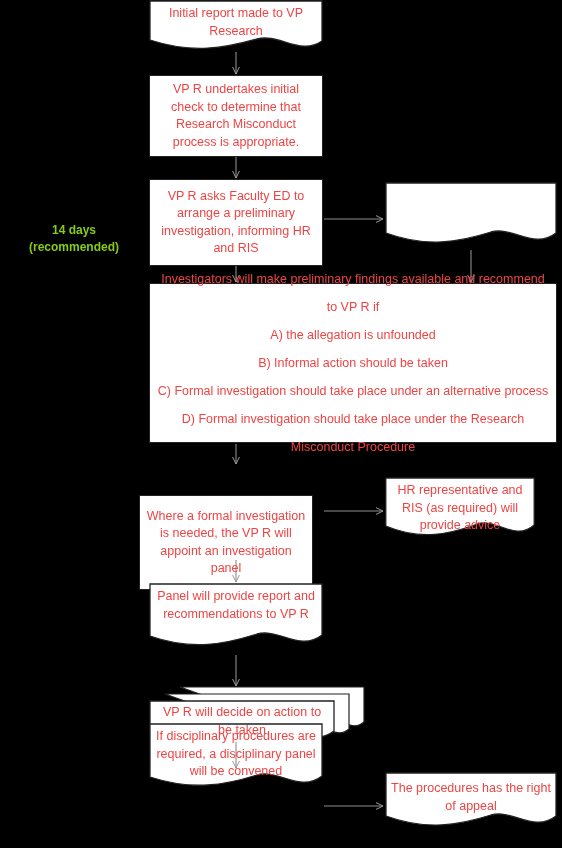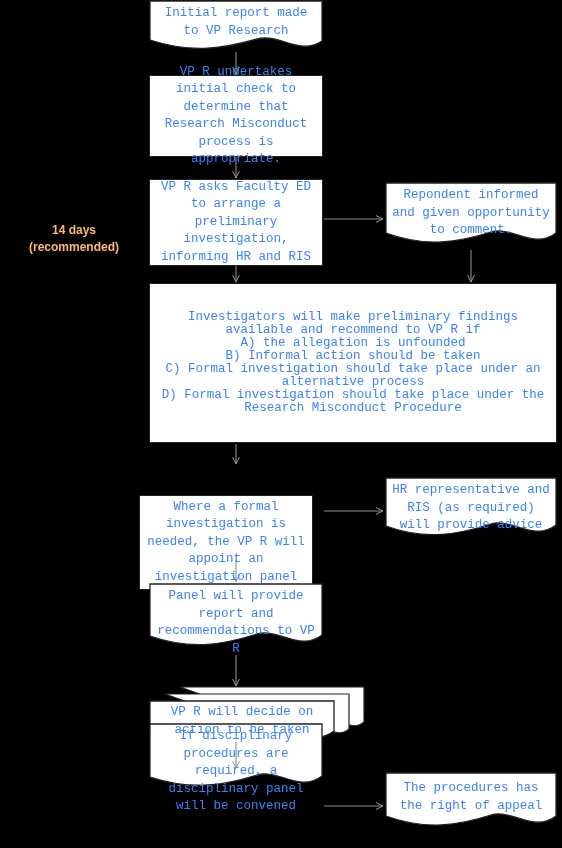--- a/index.html
+++ b/index.html
@@ -25,26 +25,26 @@
   
   .node {
     position: absolute;
     box-sizing: border-box;
   }
 
   .node .label {
     position: relative;
     z-index: 3;
     text-align: center;
-    color: #3b82f6;
+    color: #ef4444;
     font-size: 12.5px;
     line-height: 17.5px;
     padding: 0 6px;
     white-space: pre-line;
-    font-family: Liberation Mono, monospace;
+    font-family: Liberation Sans, sans-serif;
   }
 
   
   .rect {
     background: #ffffff;
     border: 1.2px solid #222222;
     display: flex;
     align-items: center;
     justify-content: flex-start;
   }
@@ -78,21 +78,21 @@
   .multidoc .label {
     position: absolute;
     left: 0;
     width: 100%;
     box-sizing: border-box;
   }
 
   
   .side-note {
     position: absolute;
-    color: #fdba74;
+    color: #84cc16;
     font-size: 12px;
     line-height: 17px;
     font-weight: bold;
     text-align: center;
     white-space: pre-line;
     font-family: "Liberation Sans", sans-serif;
   }
 
   
   .connectors {
@@ -153,36 +153,35 @@
   </div>
 
   <div class="node rect" style="left:149px; top:179px; width:174px; height:87px;">
     <div class="label">VP R asks Faculty ED to arrange a preliminary investigation, informing HR and RIS</div>
   </div>
 
   <div class="node doc" style="left:385px; top:182px; width:172px; height:68px;">
     <svg viewBox="0 0 172 68" preserveAspectRatio="none" xmlns="http://www.w3.org/2000/svg">
       <path d="M1,1 L171,1 L171,51 C149,68 128,44 106,50 C74,60 42,66 1,51 Z" fill="#ffffff" stroke="#222222" stroke-width="1.3"></path>
     </svg>
-    <div class="label" style="top:5px;">Repondent informed and given opportunity to comment.</div>
   </div>
 
   <div class="node rect" style="left:149px; top:283px; width:408px; height:160px;">
-    <div class="label" style="line-height:13px;">Investigators will make preliminary findings available and recommend to VP R if
+    <div class="label" style="line-height:28px;">Investigators will make preliminary findings available and recommend to VP R if
 A) the allegation is unfounded
 B) Informal action should be taken
 C) Formal investigation should take place under an alternative process
 D) Formal investigation should take place under the Research Misconduct Procedure</div>
   </div>
 
   <div class="node rect" style="left:139px; top:465px; width:174px; height:95px;margin-top:30px;">
     <div class="label">Where a formal investigation is needed, the VP R will appoint an investigation panel</div>
   </div>
 
-  <div class="node doc" style="left:385px; top:477px; width:172px; height:67px;padding-left:37px;">
+  <div class="node doc" style="left:385px; top:477px; width:150px; height:67px;padding-left:37px;">
     <svg viewBox="0 0 172 67" preserveAspectRatio="none" xmlns="http://www.w3.org/2000/svg">
       <path d="M1,1 L171,1 L171,48 C149,65 128,41 106,47 C74,57 42,64 1,49 Z" fill="#ffffff" stroke="#222222" stroke-width="1.3"></path>
     </svg>
     <div class="label" style="top:5px;">HR representative and RIS (as required) will provide advice</div>
   </div>
 
   <div class="node doc" style="left:149px; top:583px; width:174px; height:72px;padding-left:48px;">
     <svg viewBox="0 0 174 72" preserveAspectRatio="none" xmlns="http://www.w3.org/2000/svg">
       <path d="M1,1 L173,1 L173,52 C151,69 130,45 108,51 C76,61 44,68 1,53 Z" fill="#ffffff" stroke="#222222" stroke-width="1.3"></path>
     </svg>

